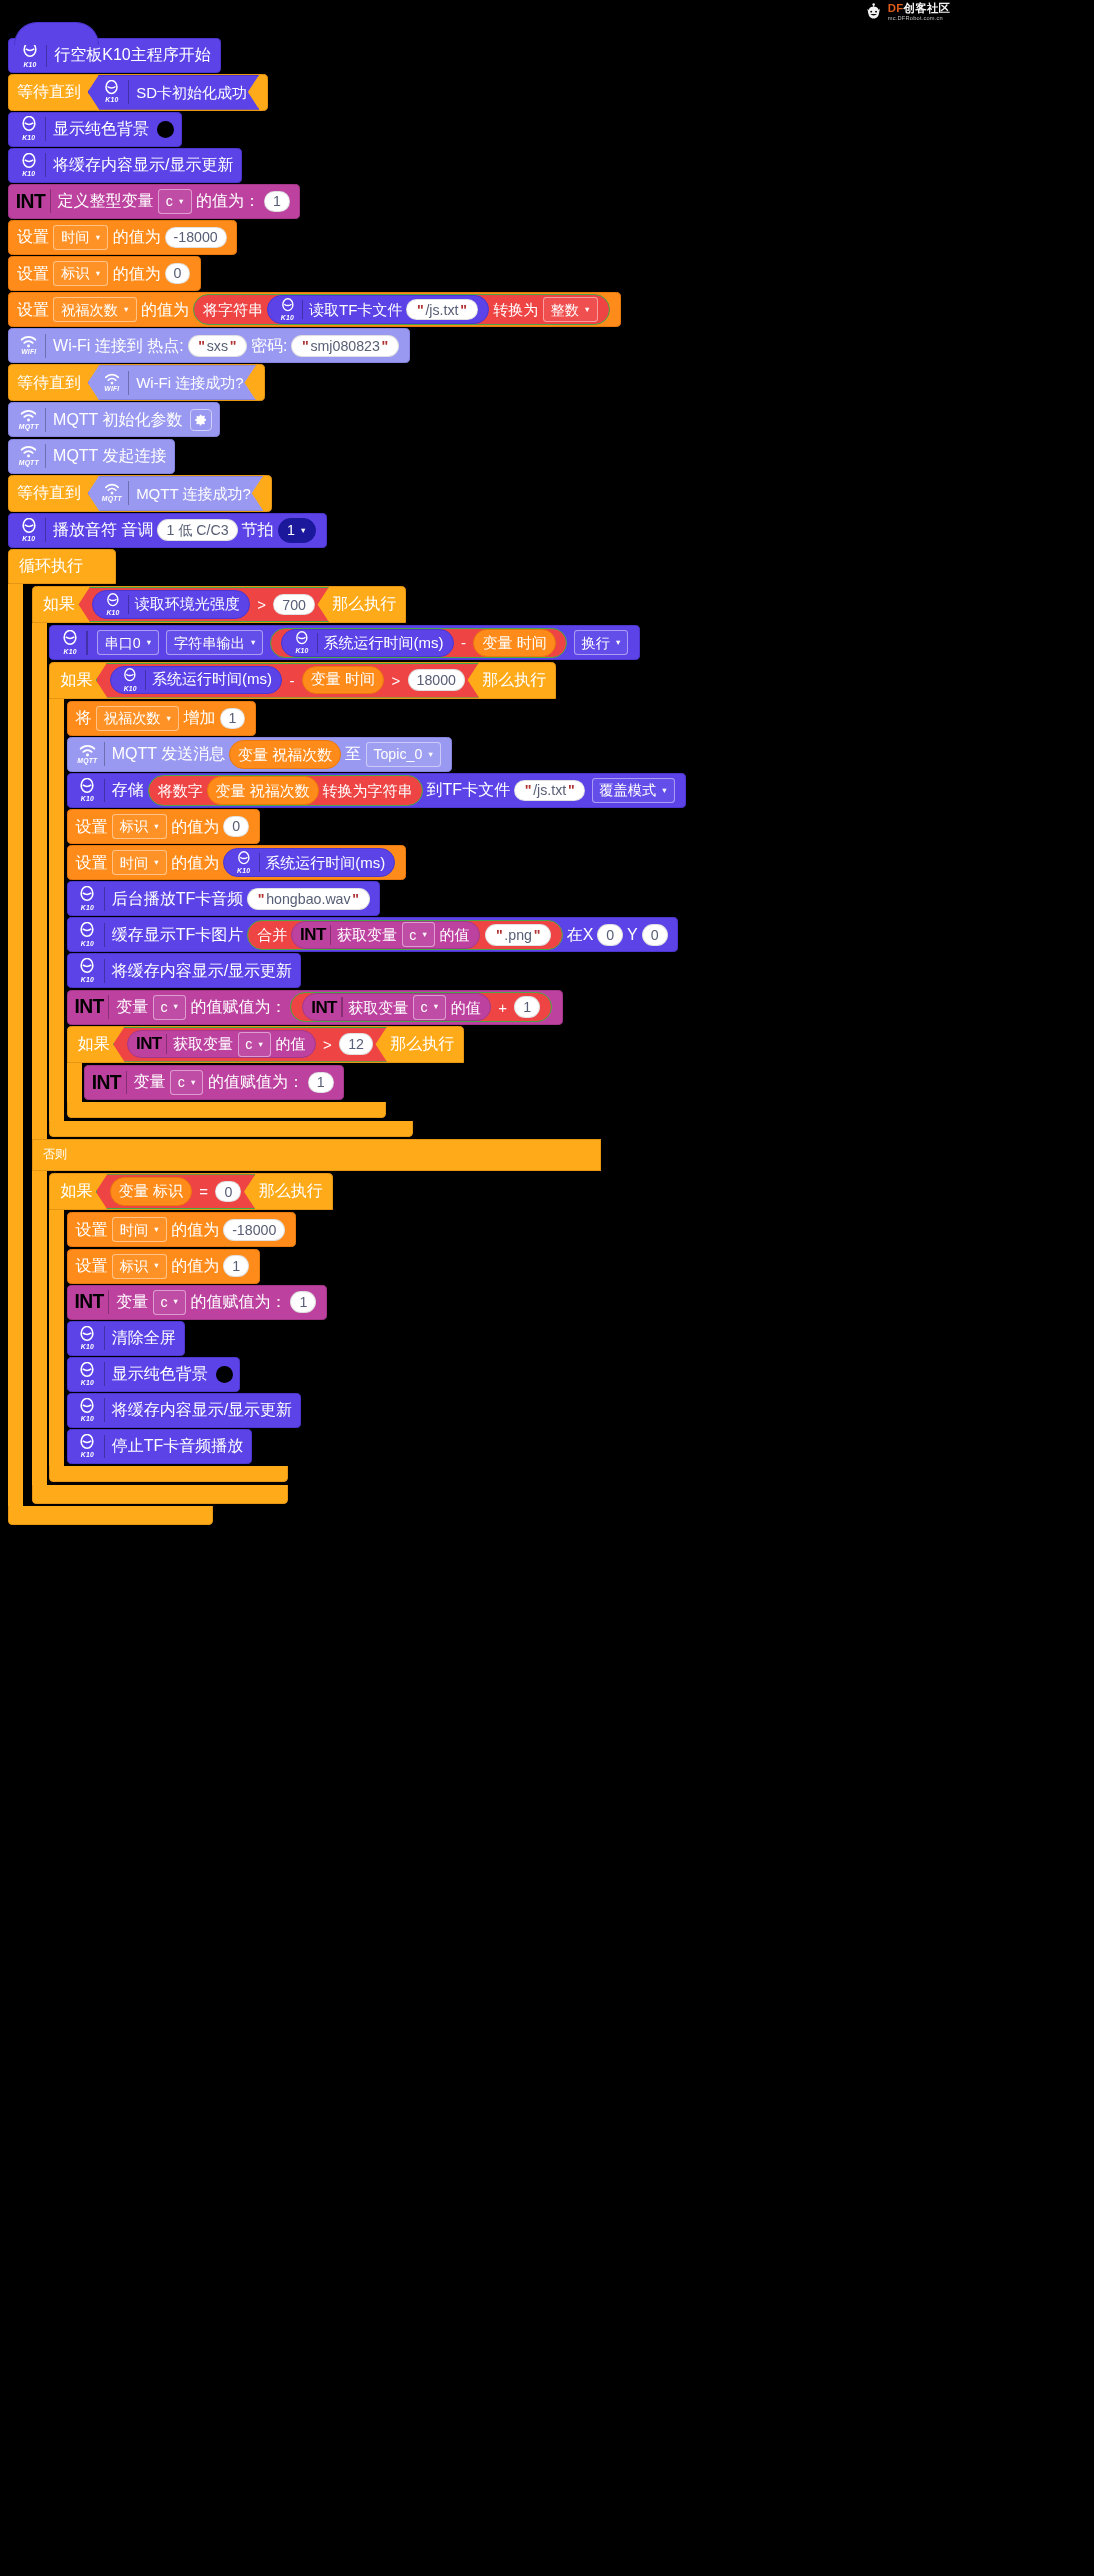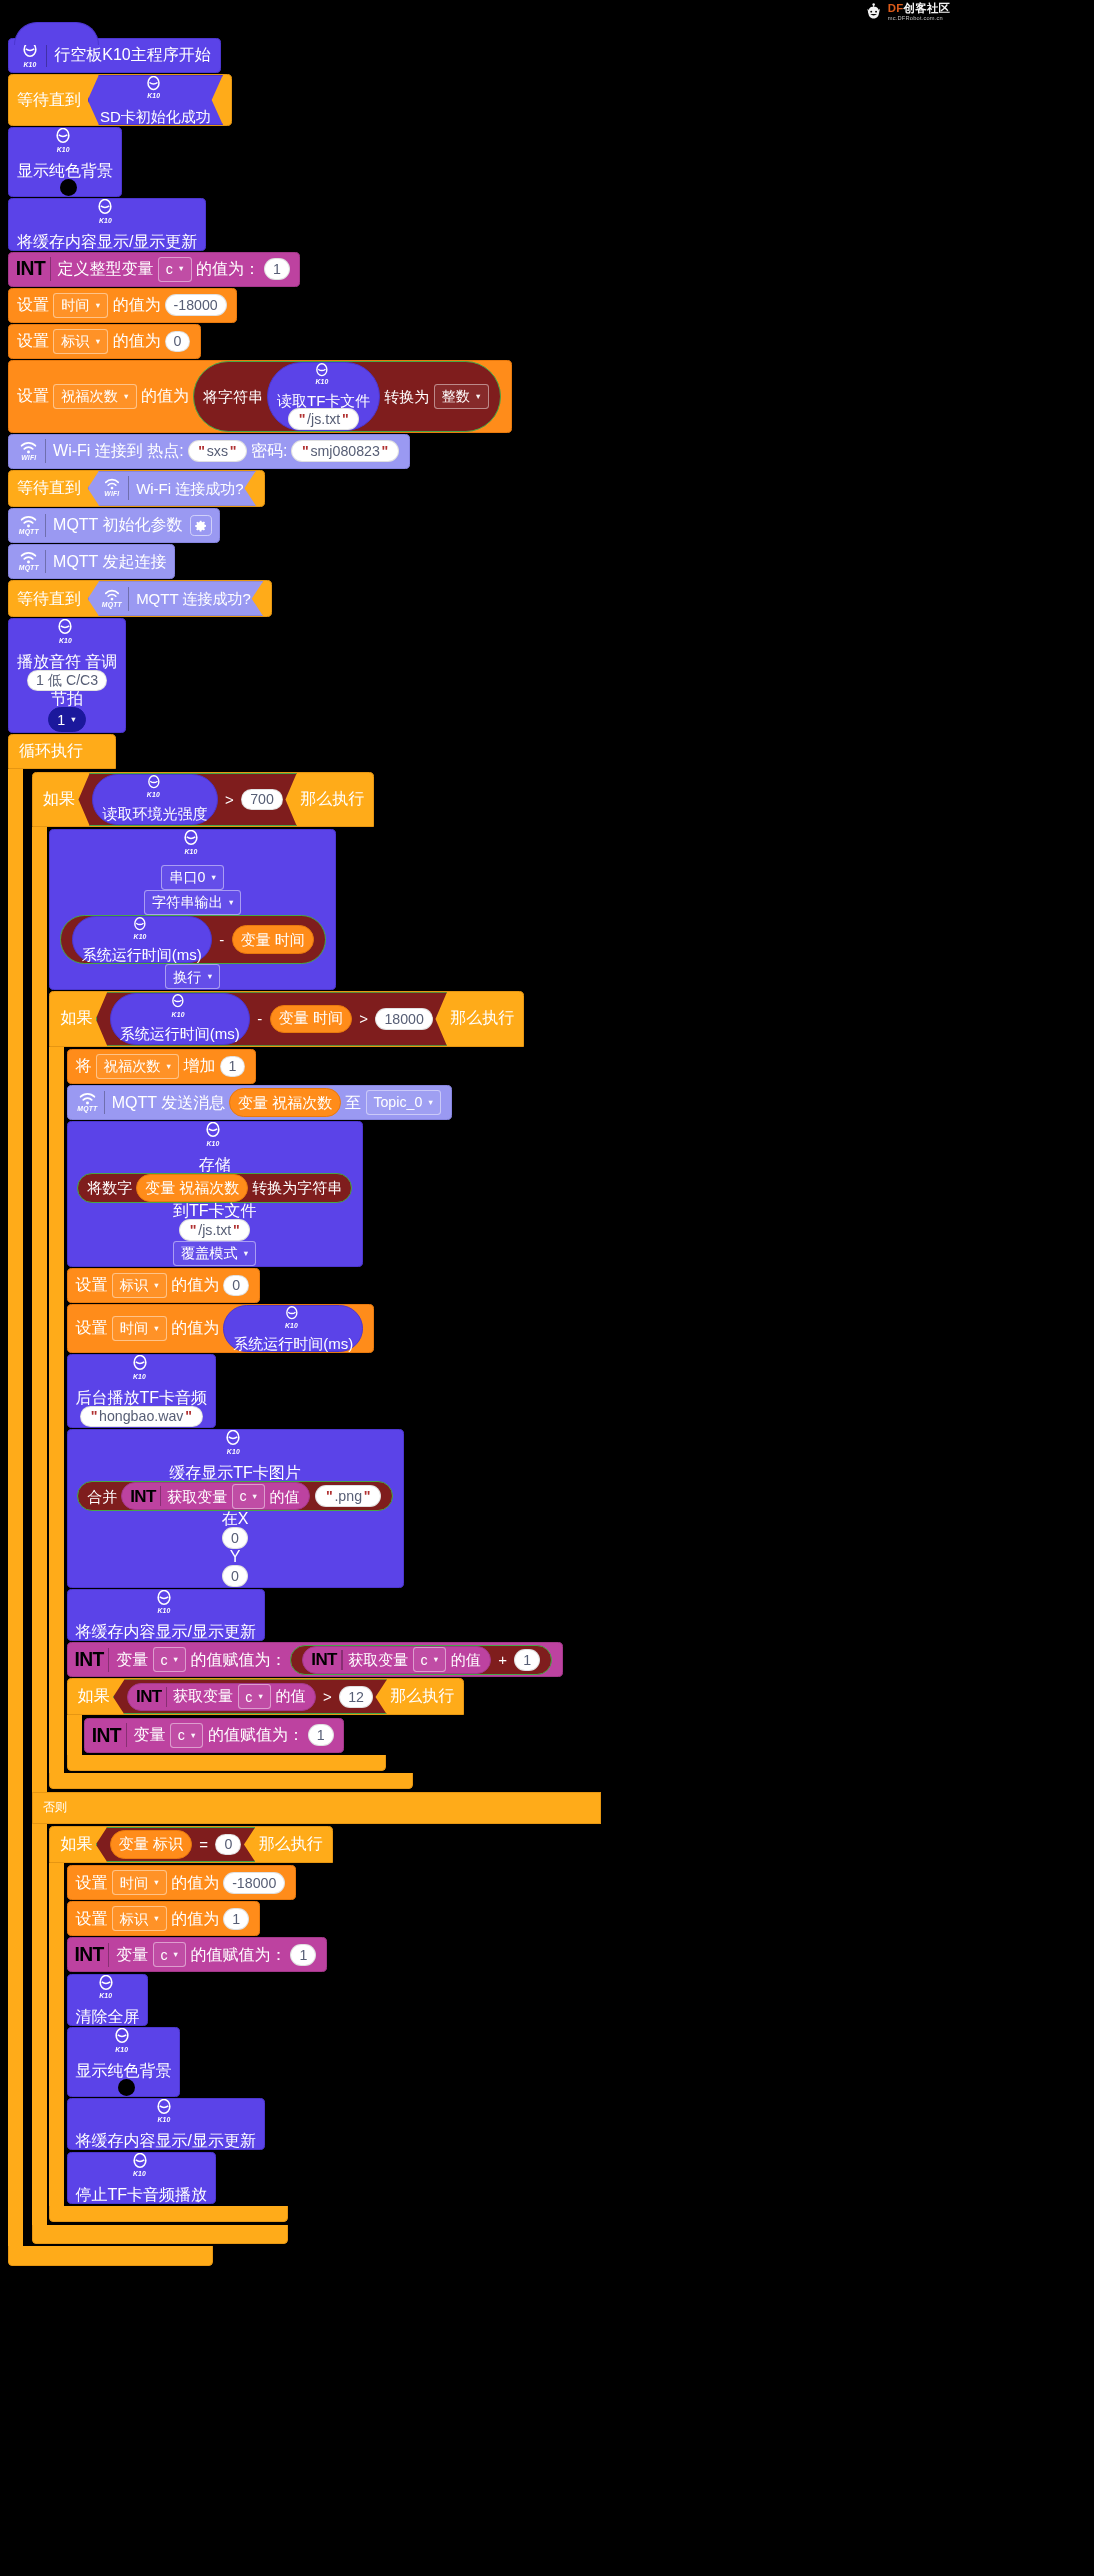--- a/index.html
+++ b/index.html
@@ -47,25 +47,25 @@
     content: "";
     position: absolute;
     left: 11.4px; top: -0.6px;
     width: 19.3px; height: 5.7px;
     background: #000;
     border-radius: 0 0 4.6px 4.6px;
     opacity: 0;
   }
 
   
-  .c-k10   { background: #5b43e8; border: 0.6px solid #4c36cf; flex-direction: column; }   
+  .c-k10   { background: #5b43e8; border: 0.6px solid #4c36cf; }   
   .c-net   { background: #9a99f2; border: 0.6px solid #8785e0; }   
   .c-ctrl  { background: #ffab19; border: 0.6px solid #e69612; }   
   .c-var   { background: #ff8c1a; border: 0.6px solid #e8790d; }   
-  .c-oper  { background: #7f1d1d; border: 0.6px solid #46a846; }   
+  .c-oper  { background: #ef4444; border: 0.6px solid #46a846; }   
   .c-int   { background: #bd42a0; border: 0.6px solid #a3388a; }   
 
   
   .oval {
     display: inline-flex; align-items: center; justify-content: center;
     background: #ffffff; color: #575e75;
     border-radius: 568px;
     min-width: 20.5px; height: 21.6px;
     padding: 0 8px;
     font-size: 14.2px;

